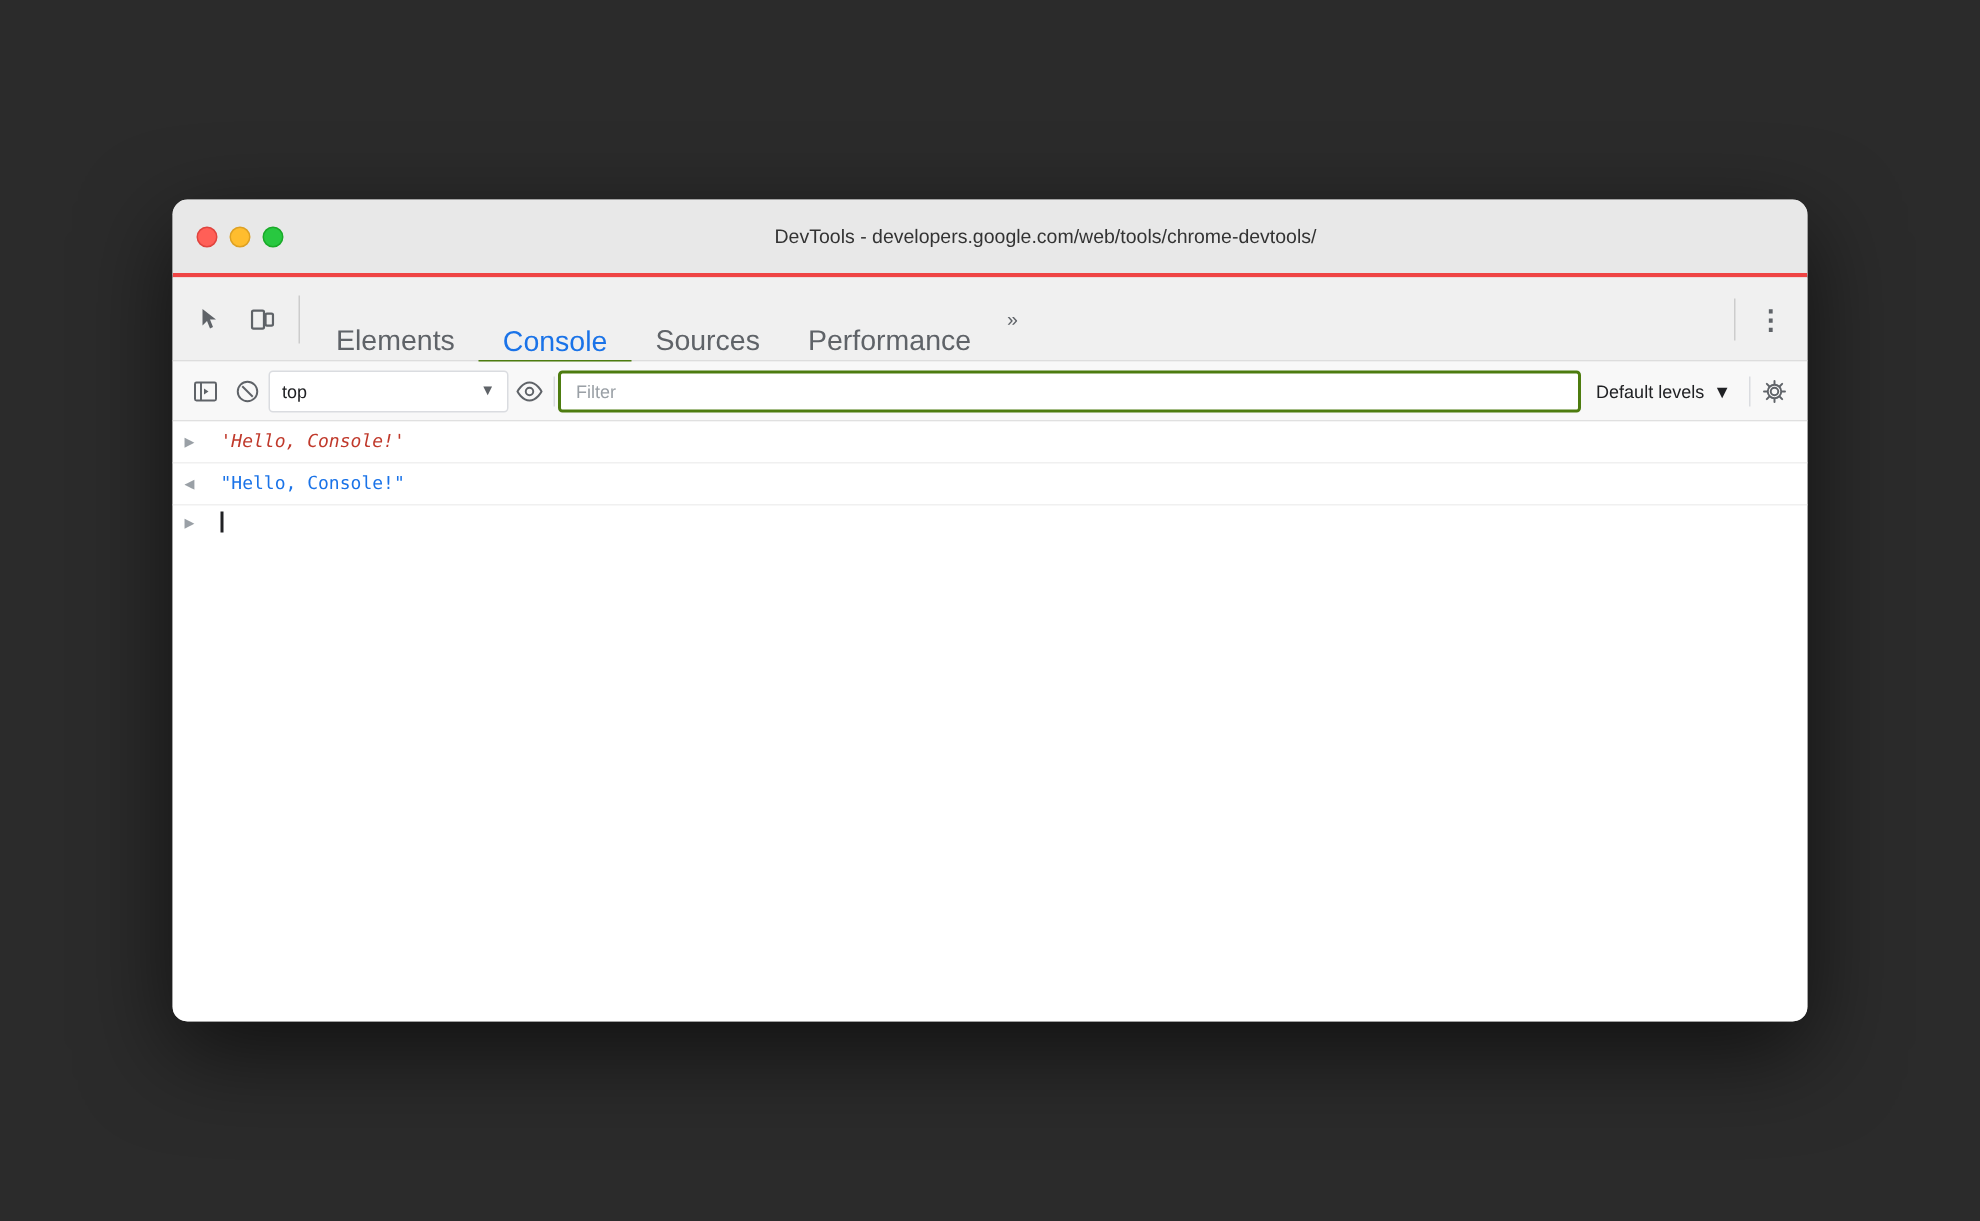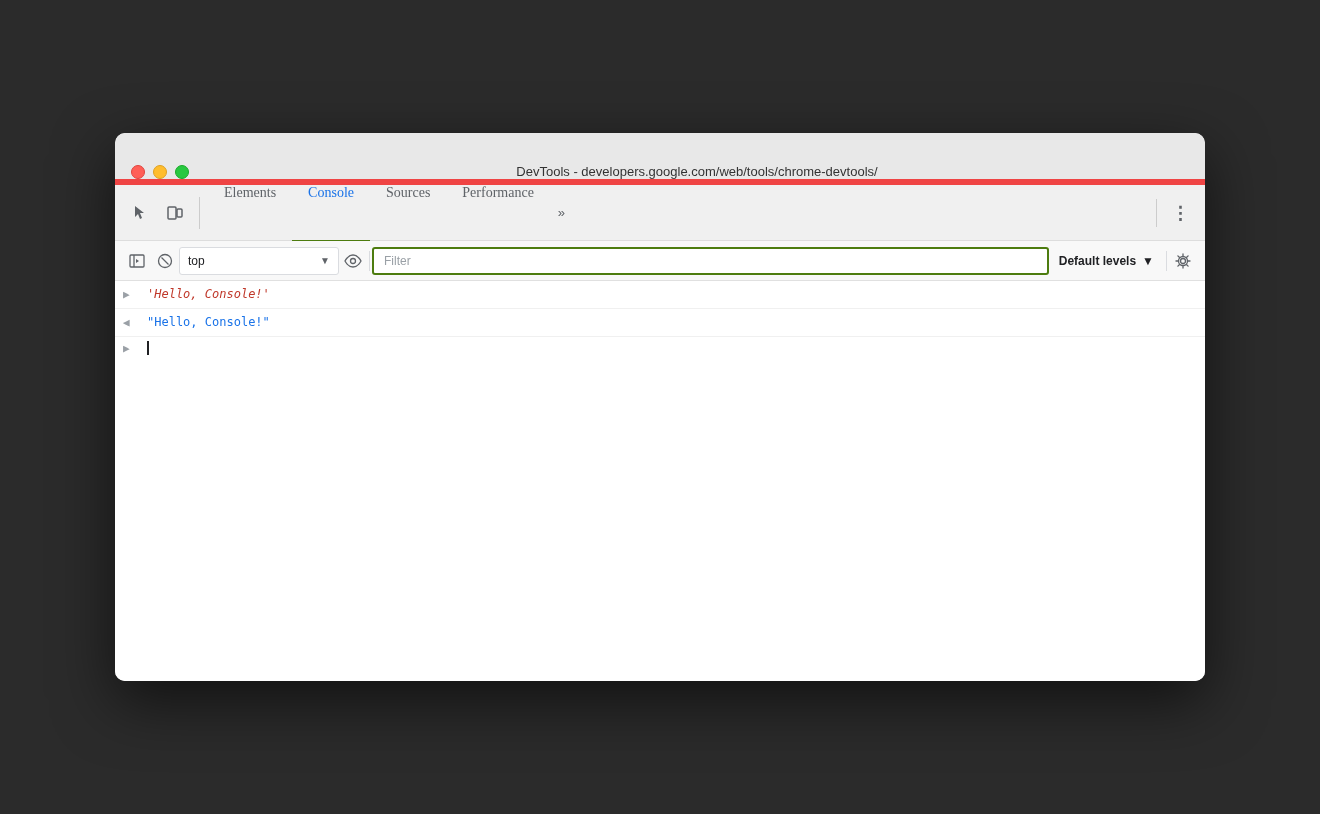--- a/index.html
+++ b/index.html
@@ -19,23 +19,23 @@
       border-radius: 10px;
       box-shadow: 0 20px 60px rgba(0,0,0,0.6);
       overflow: hidden;
     }
 
     
     .title-bar {
       background: #e8e8e8;
       height: 52px;
       display: flex;
-      align-items: flex-end;
+      align-items: center;
       padding: 0 16px;
-      border-bottom: 6px solid #ef4444;
+      border-bottom: 3px solid #ef4444;
       border-radius: 10px 10px 0 0;
     }
 
     .traffic-lights {
       display: flex;
       gap: 8px;
       margin-right: 16px;
     }
 
     .traffic-light {
@@ -92,30 +92,29 @@
 
     .tab-list {
       display: flex;
       align-items: stretch;
       height: 56px;
       gap: 0;
     }
 
     .tab {
       display: flex;
-      align-items: flex-start;
+      align-items: flex-end;
       padding: 0 16px;
-      font-size: 14px;
+      font-size: 19px;
       color: #5f6368;
       cursor: pointer;
       border-bottom: 2px solid transparent;
       white-space: nowrap;
       height: 100%;
       font-weight: 400;
-      font-family: Liberation Serif, serif;
     }
 
     .tab.active {
       color: #1a73e8;
       border-bottom: 1px solid #4d7c0f;
       font-weight: 500;
     }
 
     .tab-more {
       display: flex;
@@ -246,21 +245,20 @@
       border-radius: 3px;
       padding: 0 10px;
       height: 28px;
       cursor: pointer;
       font-size: 12px;
       color: #202124;
       gap: 6px;
       white-space: nowrap;
       border: none;
       background: transparent;
-      font-weight: bold;
     }
 
     .settings-btn {
       width: 28px;
       height: 28px;
       display: flex;
       align-items: center;
       justify-content: center;
       border-radius: 3px;
       cursor: pointer;

